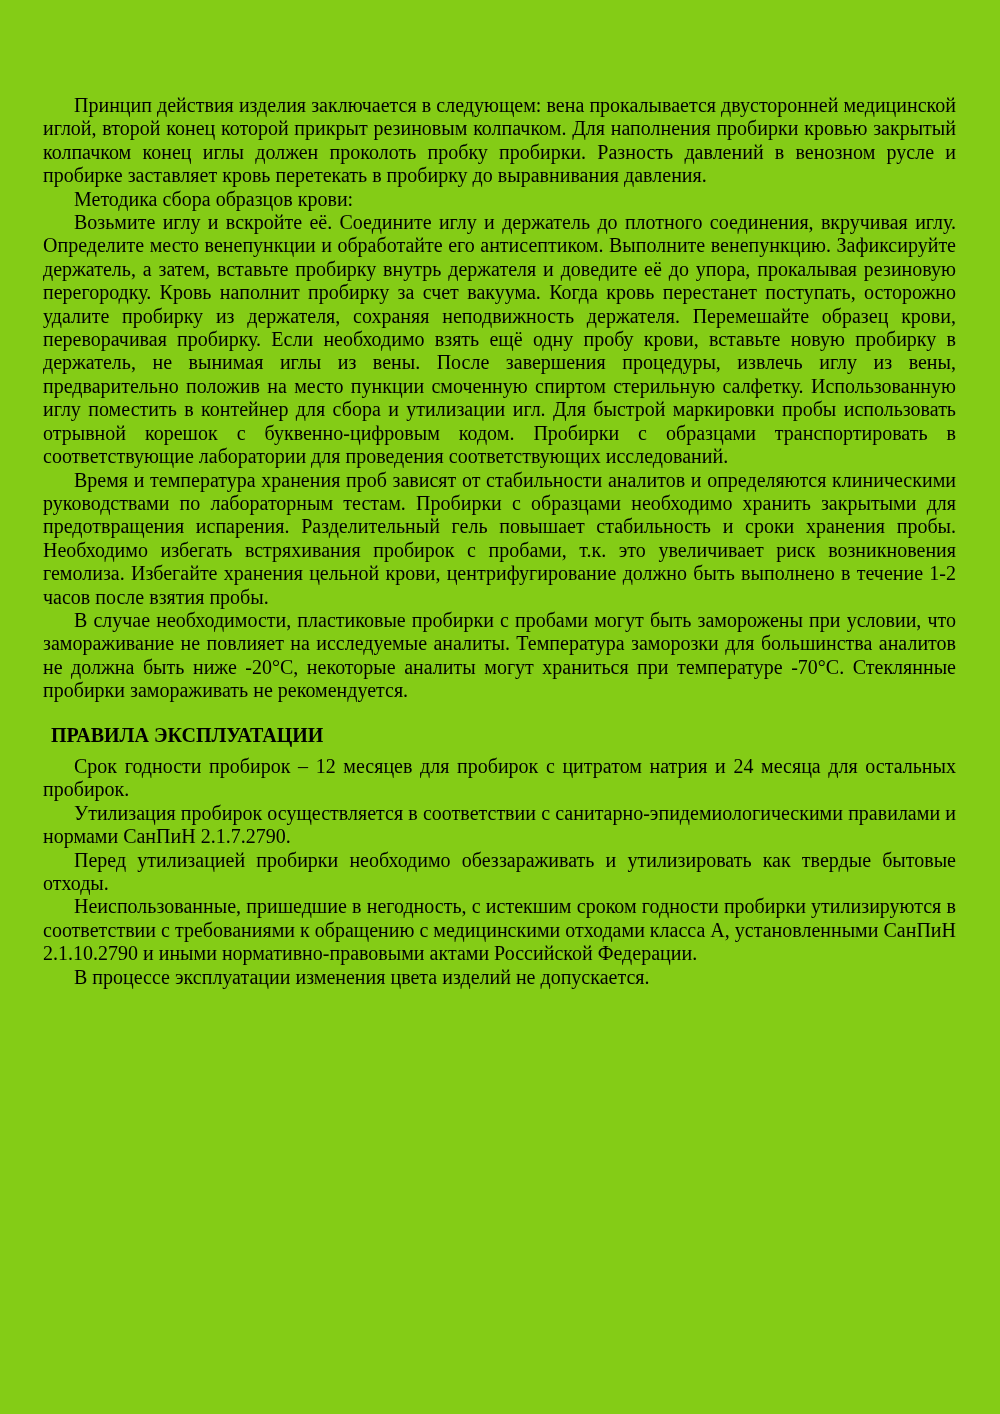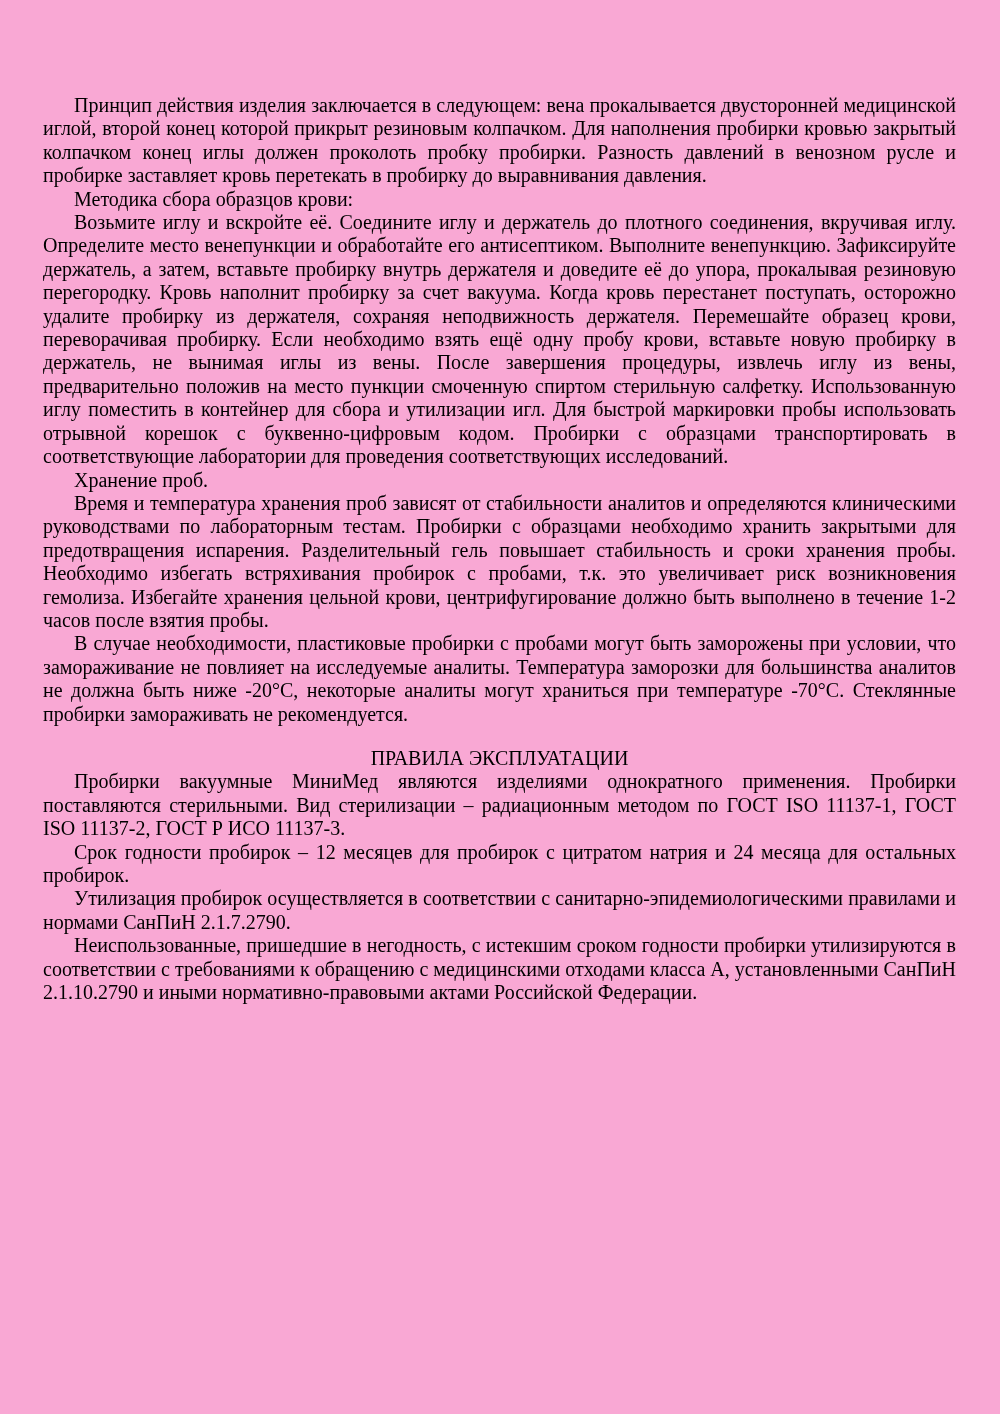--- a/index.html
+++ b/index.html
@@ -5,57 +5,57 @@
   html, body {
     margin: 0;
     padding: 0;
     background: #ffffff;
   }
   .page {
     position: relative;
     width: 1000px;
     height: 1414px;
     margin: 0;
-    background: #f9a8d4;
+    background: #84cc16;
     box-sizing: border-box;
     padding: 94px 44px 0 43px;
     font-family: "Liberation Serif", "DejaVu Serif", serif;
     font-size: 20px;
     line-height: 23.4px;
     color: #000000;
   }
   .para {
     margin: 0;
     text-align: justify;
     text-indent: 31px;
   }
   .h-inline {
     margin: 0;
     text-align: justify;
     text-indent: 31px;
     font-weight: normal;
   }
   .h-center {
-    margin: 0;
-    text-align: center;
+    margin: 8px;
+    text-align: left;
     text-indent: 0;
-    font-weight: normal;
+    font-weight: bold;
   }
   .gap-before {
     margin-top: 21px;
   }
 </style>
 </head>
 <body>
 
 <div class="page">
   <p class="para">Принцип действия изделия заключается в следующем: вена прокалывается двусторонней медицинской иглой, второй конец которой прикрыт резиновым колпачком. Для наполнения пробирки кровью закрытый колпачком конец иглы должен проколоть пробку пробирки. Разность давлений в венозном русле и пробирке заставляет кровь перетекать в пробирку до выравнивания давления.</p>
   <p class="h-inline">Методика сбора образцов крови:</p>
   <p class="para">Возьмите иглу и вскройте её. Соедините иглу и держатель до плотного соединения, вкручивая иглу. Определите место венепункции и обработайте его антисептиком. Выполните венепункцию. Зафиксируйте держатель, а затем, вставьте пробирку внутрь держателя и доведите её до упора, прокалывая резиновую перегородку. Кровь наполнит пробирку за счет вакуума. Когда кровь перестанет поступать, осторожно удалите пробирку из держателя, сохраняя неподвижность держателя. Перемешайте образец крови, переворачивая пробирку. Если необходимо взять ещё одну пробу крови, вставьте новую пробирку в держатель, не вынимая иглы из вены. После завершения процедуры, извлечь иглу из вены, предварительно положив на место пункции смоченную спиртом стерильную салфетку. Использованную иглу поместить в контейнер для сбора и утилизации игл. Для быстрой маркировки пробы использовать отрывной корешок с буквенно-цифровым кодом. Пробирки с образцами транспортировать в соответствующие лаборатории для проведения соответствующих исследований.</p>
-  <p class="h-inline">Хранение проб.</p>
   <p class="para">Время и температура хранения проб зависят от стабильности аналитов и определяются клиническими руководствами по лабораторным тестам. Пробирки с образцами необходимо хранить закрытыми для предотвращения испарения. Разделительный гель повышает стабильность и сроки хранения пробы. Необходимо избегать встряхивания пробирок с пробами, т.к. это увеличивает риск возникновения гемолиза. Избегайте хранения цельной крови, центрифугирование должно быть выполнено в течение 1-2 часов после взятия пробы.</p>
   <p class="para">В случае необходимости, пластиковые пробирки с пробами могут быть заморожены при условии, что замораживание не повлияет на исследуемые аналиты. Температура заморозки для большинства аналитов не должна быть ниже -20°С, некоторые аналиты могут храниться при температуре -70°С. Стеклянные пробирки замораживать не рекомендуется.</p>
   <p class="h-center gap-before">ПРАВИЛА ЭКСПЛУАТАЦИИ</p>
-  <p class="para">Пробирки вакуумные МиниМед являются изделиями однократного применения. Пробирки поставляются стерильными. Вид стерилизации – радиационным методом по ГОСТ ISO 11137-1, ГОСТ ISO 11137-2, ГОСТ Р ИСО 11137-3.</p>
   <p class="para">Срок годности пробирок – 12 месяцев для пробирок с цитратом натрия и 24 месяца для остальных пробирок.</p>
   <p class="para">Утилизация пробирок осуществляется в соответствии с санитарно-эпидемиологическими правилами и нормами СанПиН 2.1.7.2790.</p>
+  <p class="para">Перед утилизацией пробирки необходимо обеззараживать и утилизировать как твердые бытовые отходы.</p>
   <p class="para">Неиспользованные, пришедшие в негодность, с истекшим сроком годности пробирки утилизируются в соответствии с требованиями к обращению с медицинскими отходами класса А, установленными СанПиН 2.1.10.2790 и иными нормативно-правовыми актами Российской Федерации.</p>
+  <p class="para">В процессе эксплуатации изменения цвета изделий не допускается.</p>
 </div>
 
 </body></html>

